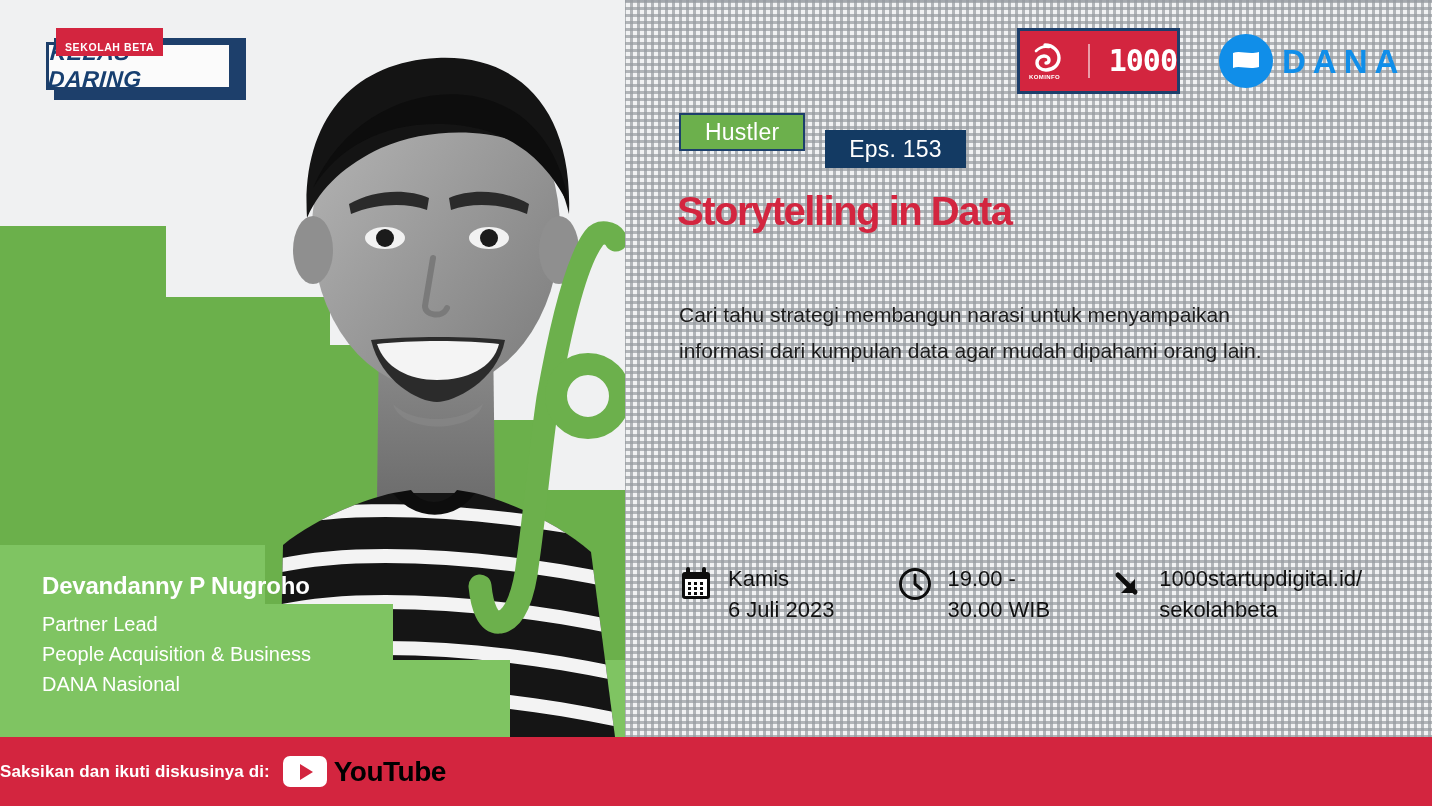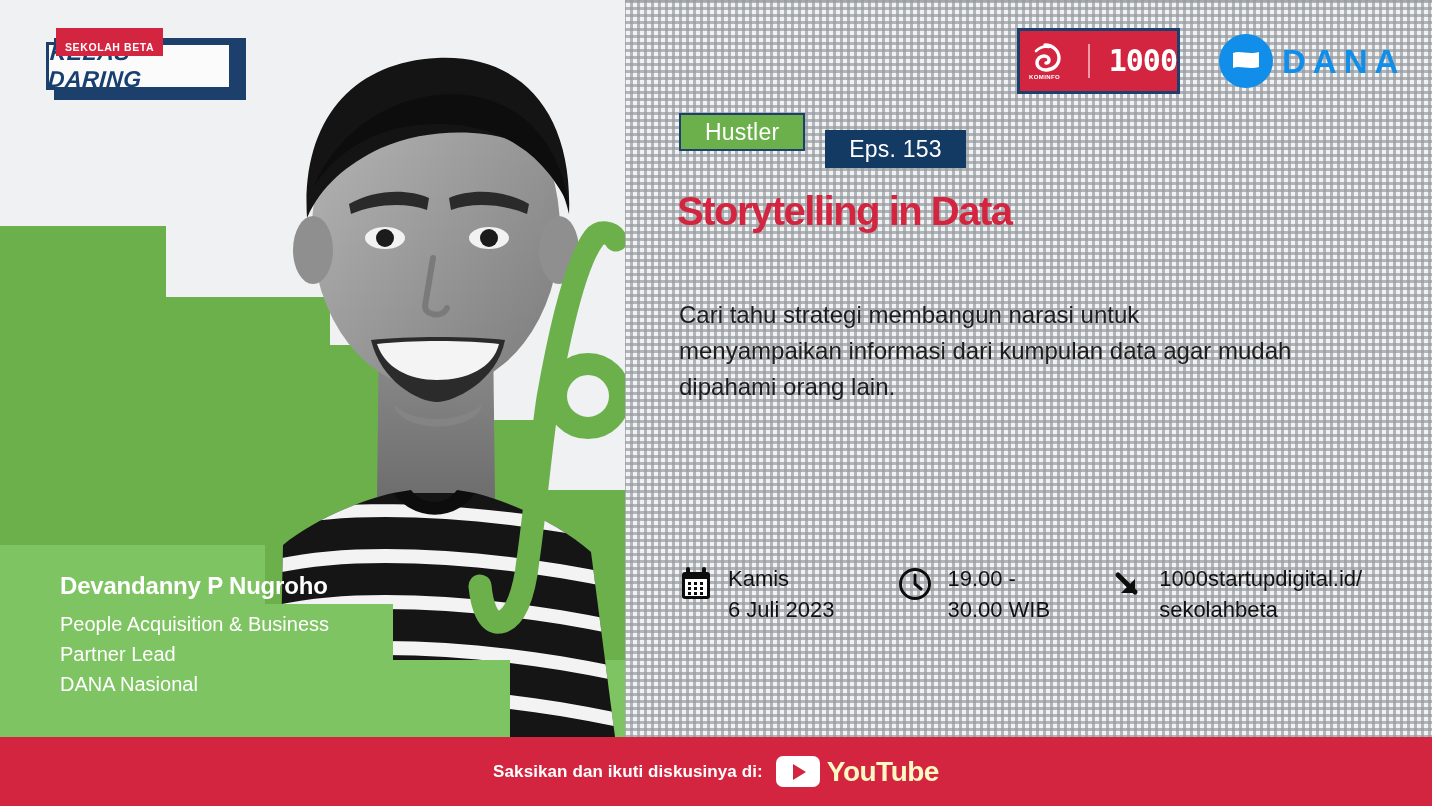--- a/index.html
+++ b/index.html
@@ -119,21 +119,21 @@
     font-size: 23px;
     font-weight: bold;
     letter-spacing: 0.5px;
     font-style: italic;
     transform: skewX(-4deg);
   }
 
   
   .speaker {
     position: absolute;
-    left: 60px; top: 571px;
+    left: 42px; top: 571px;
     width: 360px;
     z-index: 10;
     color: #ffffff;
   }
   .speaker-name {
     font-size: 24px;
     font-weight: bold;
     line-height: 30px;
     margin-bottom: 8px;
     letter-spacing: -0.2px;
@@ -218,21 +218,21 @@
     line-height: 70px;
     font-weight: bold;
     letter-spacing: -1.5px;
   }
 
   .desc {
     position: absolute;
     left: 54px; top: 297px;
     width: 620px;
     color: #1c1c1c;
-    font-size: 24px;
+    font-size: 21px;
     line-height: 36px;
   }
 
   
   .info-row {
     position: absolute;
     left: 52px; top: 563px;
     display: flex;
     align-items: flex-start;
   }
@@ -254,41 +254,40 @@
   .gap-b { width: 58px; }
 
   
   .footer {
     position: absolute;
     left: 0; bottom: 0;
     width: 1432px; height: 69px;
     background: #d3253f;
     display: flex;
     align-items: center;
-    justify-content: center;
     gap: 13px;
   }
   .footer-text {
     color: #ffffff; font-size: 17px; font-weight: bold;
     letter-spacing: 0.1px;
   }
   .yt-logo { display: flex; align-items: center; gap: 7px; }
   .yt-box {
     width: 44px; height: 31px; background: #ffffff; border-radius: 7px;
     display: flex; align-items: center; justify-content: center;
   }
   .yt-tri {
     width: 0; height: 0;
     border-left: 13px solid #d3253f;
     border-top: 8px solid transparent;
     border-bottom: 8px solid transparent;
     margin-left: 4px;
   }
   .yt-word {
-    color: #fef9c3; font-size: 28px; font-weight: bold;
+    color: #000000; font-size: 28px; font-weight: bold;
     letter-spacing: -0.5px; line-height: 28px;
   }
   .footer-tail {
     color: #ffffff; font-size: 17px; letter-spacing: 0.1px;
   }
 </style>
 </head>
 <body>
 
 <div class="poster">
@@ -393,22 +392,22 @@
     <div class="brand-badge">
       <div class="brand-shadow"></div>
       <div class="brand-main">
         <span class="brand-main-text">KELAS DARING</span>
       </div>
       <div class="brand-tag">SEKOLAH BETA</div>
     </div>
 
     <div class="speaker">
       <div class="speaker-name">Devandanny P Nugroho</div>
+      <div class="speaker-role">Partner Lead</div>
       <div class="speaker-role">People Acquisition &amp; Business</div>
-      <div class="speaker-role">Partner Lead</div>
       <div class="speaker-role">DANA Nasional</div>
     </div>
   </div>
 
   <div class="right-panel">
 
     <div class="logos">
 
       <div class="logo-kominfo">
         <div class="kominfo-left">

